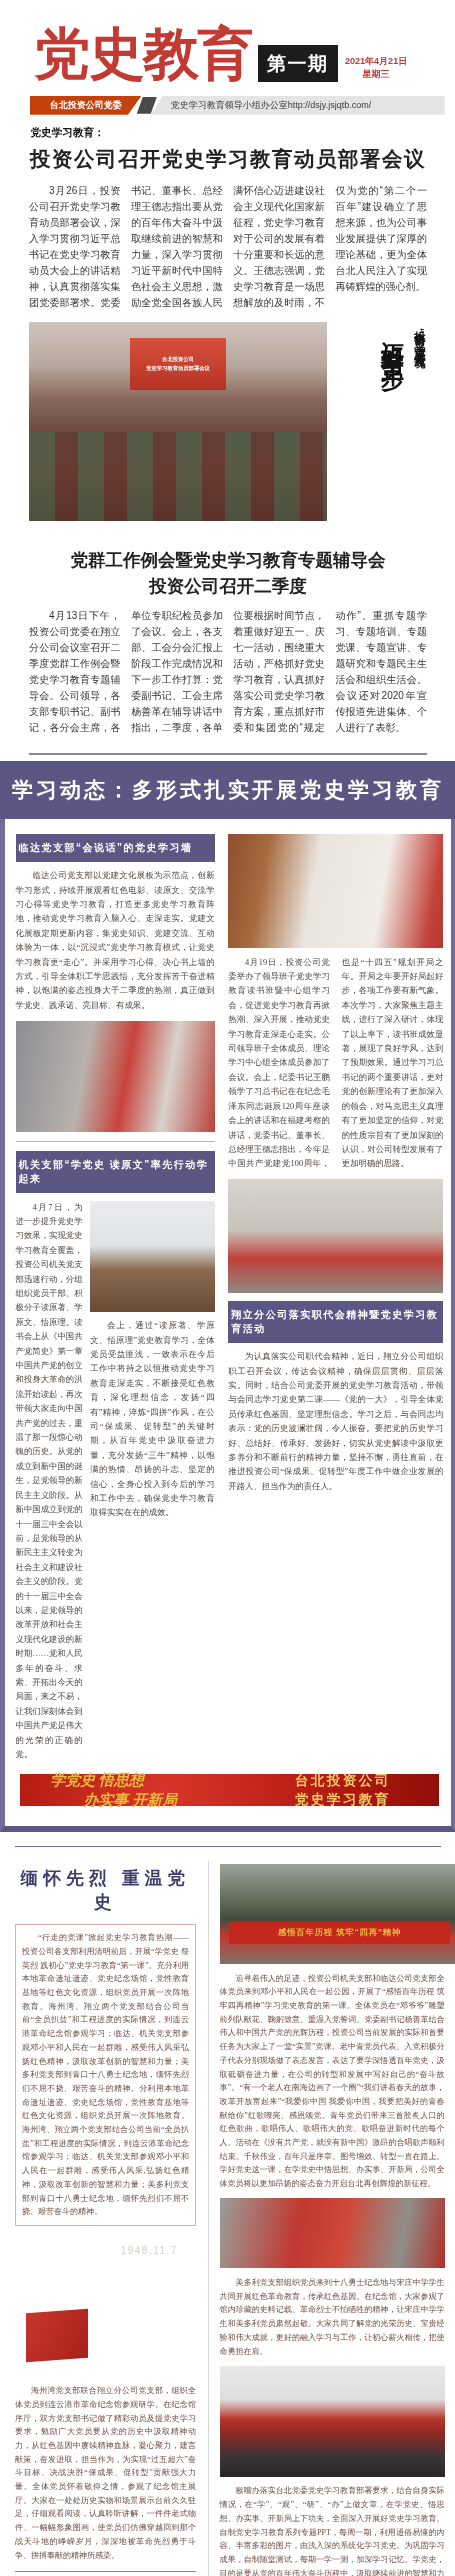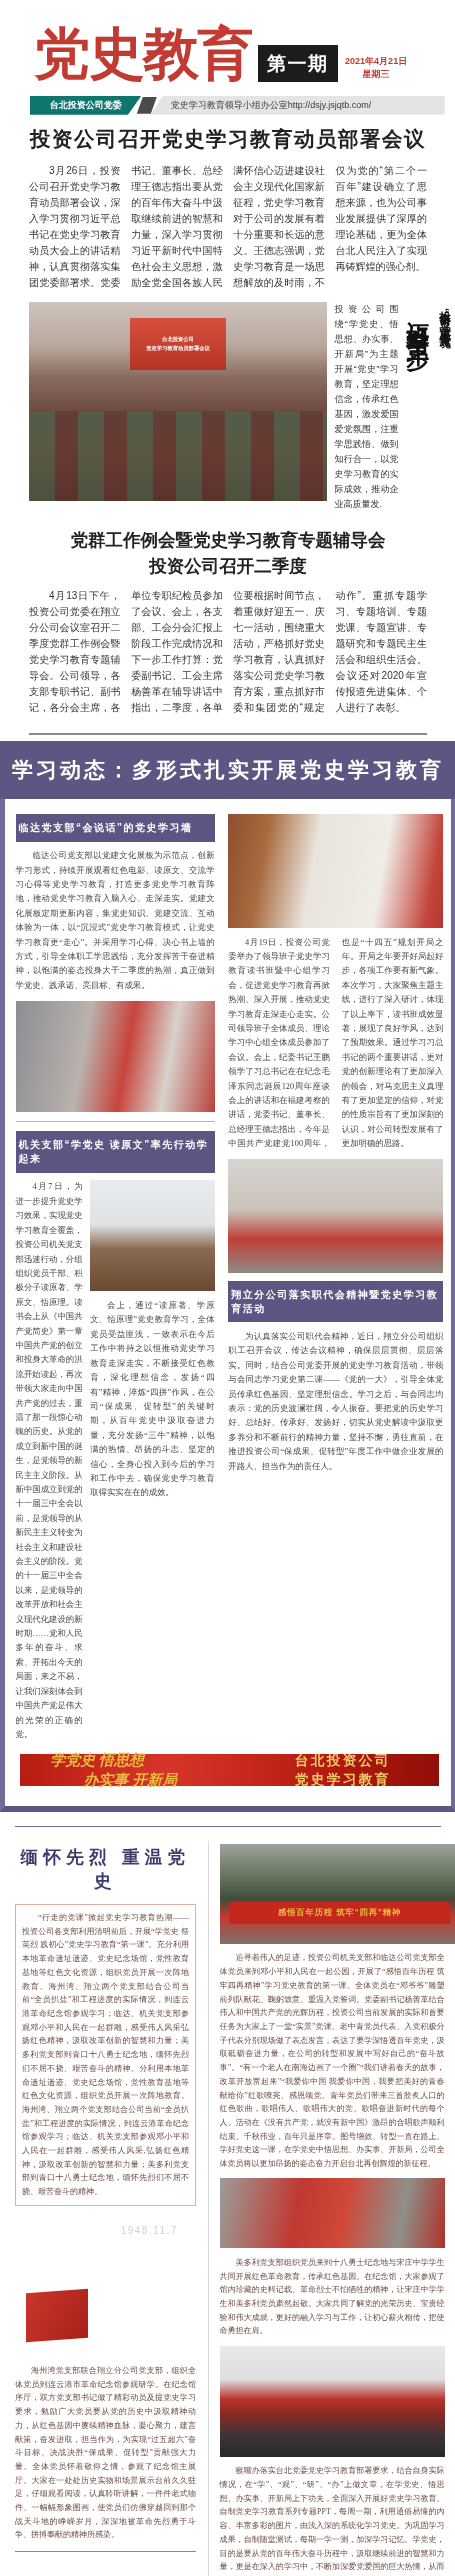--- a/index.html
+++ b/index.html
@@ -8,21 +8,21 @@
   
   .masthead{padding:13.7px 0 0 0;}
   .mast-row{display:flex;align-items:flex-end;padding-left:34px;height:72px;}
   .mast-title{margin:0;font-size:56px;line-height:65px;font-weight:900;color:#c13b33;
               letter-spacing:-1.5px;font-family:"Liberation Sans",sans-serif;}
   .issue-box{background:#1c1c1c;color:#fff;font-weight:900;font-size:19px;
              padding:6px 9px 4.6px 9px;margin:0 0 4px 6px;letter-spacing:1.5px;}
   .mast-date{color:#c13b33;font-weight:bold;font-size:9px;line-height:13px;
              margin:0 0 4.6px 7.6px;text-align:center;}
   .mast-strip{display:flex;align-items:center;margin:10.6px 0 0 30px;height:18px;font-size:9px;}
-  .strip-red{background:#0f766e;color:#fff;font-weight:bold;padding:3px 13.7px;
+  .strip-red{background:#c2410c;color:#fff;font-weight:bold;padding:3px 13.7px;
              clip-path:polygon(0 0,100% 0,88% 100%,0 100%);min-width:84px;text-align:center;}
   .strip-sep{width:20px;height:16.7px;background:#4a4a4a;margin-left:-4.6px;
              clip-path:polygon(30% 0,100% 0,70% 100%,0 100%);}
   .strip-gray{background:#e4e4e4;color:#3a3a3a;padding:3px 10.6px 3px 20px;flex:1;margin-left:-6px;
               margin-right:11.4px;clip-path:polygon(4% 0,100% 0,100% 100%,0 100%);}
   
   .article1{padding:9px 29px 0 29px;}
   .kicker{font-weight:bold;font-size:10.6px;color:#111;margin:3px 0 4.6px 1.5px;}
   .a1-title{font-size:20.5px;font-weight:900;color:#222;text-align:center;margin:1.5px 0 10.6px 0;
             letter-spacing:1.5px;}
@@ -116,33 +116,33 @@
       </div>
     </div>
     <div class="mast-strip">
       <span class="strip-red">台北投资公司党委</span>
       <span class="strip-sep"></span>
       <span class="strip-gray">党史学习教育领导小组办公室http://dsjy.jsjqtb.com/</span>
     </div>
   </header>
 
   <section class="article1">
+    <div class="kicker">党史学习教育：</div>
     <h2 class="a1-title">投资公司召开党史学习教育动员部署会议</h2>
     <div class="cols4">
       <p>3月26日，投资公司召开党史学习教育动员部署会议，深入学习贯彻习近平总书记在党史学习教育动员大会上的讲话精神，认真贯彻落实集团党委部署求。党委书记、董事长、总经理王德志指出要从党的百年伟大奋斗中汲取继续前进的智慧和力量，深入学习贯彻习近平新时代中国特色社会主义思想，激励全党全国各族人民满怀信心迈进建设社会主义现代化国家新征程，党史学习教育对于公司的发展有着十分重要和长远的意义。王德志强调，党史学习教育是一场思想解放的及时雨，不仅为党的“第二个一百年”建设确立了思想来源，也为公司事业发展提供了深厚的理论基础，更为全体台北人民注入了实现再铸辉煌的强心剂。</p>
     </div>
     <div class="a1-figure">
       <div class="photo conference">
         <div class="conf-tables"></div>
         <div class="conf-screen">
           <div>台北投资公司</div>
           <div>党史学习教育动员部署会议</div>
         </div>
       </div>
-      <div class="a1-side">投资公司围绕“学党史、悟思想、办实事、开新局”为主题开展“党史”学习教育，坚定理想信念，传承红色基因，激发爱国爱党氛围，注重学思践悟、做到知行合一，以党史学习教育的实际成效，推动企业高质量发.</div>
       <div class="a1-vert">
         <span class="vert-big">迈好学习第一步</span>
         <span class="vert-small">投资公司“学党史 铸党魂”</span>
       </div>
     </div>
   </section>
 
   <section class="article2">
     <h2 class="a2-title">党群工作例会暨党史学习教育专题辅导会</h2>
     <h2 class="a2-title">投资公司召开二季度</h2>

